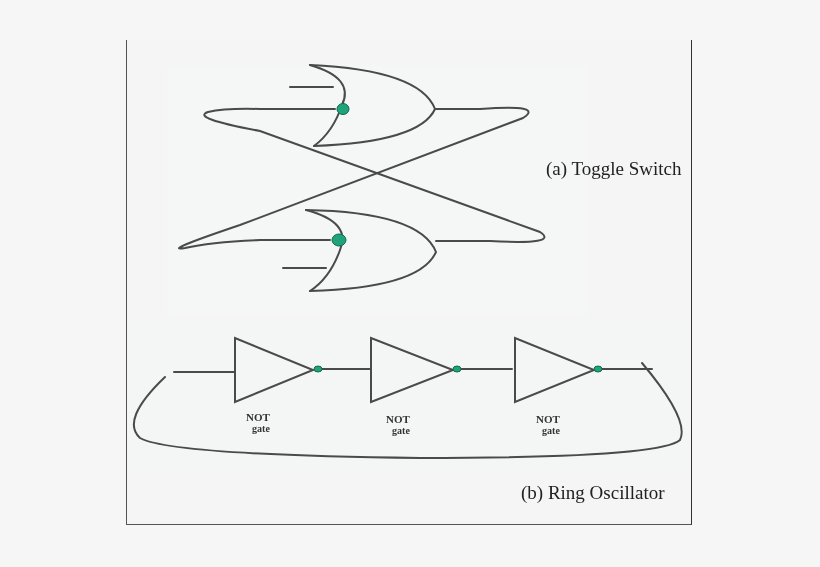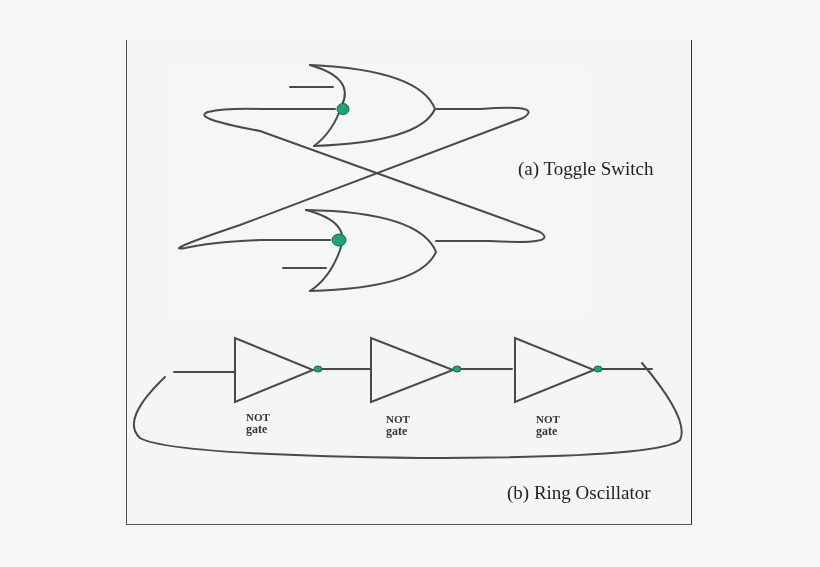--- a/index.html
+++ b/index.html
@@ -13,21 +13,21 @@
   #panel-b-bg { position: absolute; left: 0px; top: 280px; width: 563px; height: 150px; background: #f4f6f5; }
   svg#diagram { position: absolute; left: 0; top: 0; }
   .caption {
     position: absolute; font-family: "Liberation Serif", "DejaVu Serif", serif;
     font-size: 19px; color: #222; white-space: nowrap;
   }
   .gate-label {
     position: absolute; font-family: "Liberation Serif", "DejaVu Serif", serif;
     font-size: 11px; color: #333; line-height: 12px; text-align: left; font-weight: bold;
   }
-  .gate-label .l2 { font-size: 12px; }
+  .gate-label .l2 { font-size: 10px; text-align: right; }
 </style>
 </head>
 <body>
 
 <div id="figure">
   <div id="panel-a-bg"></div>
   <div id="panel-b-bg"></div>
 </div>
 
 <svg id="diagram" width="820" height="567" viewBox="0 0 820 567">
@@ -68,22 +68,22 @@
 
   <g fill="#1fa37a" stroke="#0e6b50" stroke-width="1">
     <ellipse cx="343" cy="109" rx="6" ry="5.5"></ellipse>
     <ellipse cx="339" cy="240" rx="7" ry="6"></ellipse>
     <ellipse cx="318" cy="369" rx="4" ry="3"></ellipse>
     <ellipse cx="457" cy="369" rx="4" ry="3"></ellipse>
     <ellipse cx="598" cy="369" rx="4" ry="3"></ellipse>
   </g>
 </svg>
 
-<div class="caption" style="left:518px; top:158px;">(a) Toggle Switch</div>
-<div class="caption" style="left:507px; top:482px;">(b) Ring Oscillator</div>
+<div class="caption" style="left:546px; top:158px;">(a) Toggle Switch</div>
+<div class="caption" style="left:521px; top:482px;">(b) Ring Oscillator</div>
 
 <div class="gate-label" style="left:246px; top:411px;">
   <div>NOT</div>
   <div class="l2">gate</div>
 </div>
 <div class="gate-label" style="left:386px; top:413px;">
   <div>NOT</div>
   <div class="l2">gate</div>
 </div>
 <div class="gate-label" style="left:536px; top:413px;">

